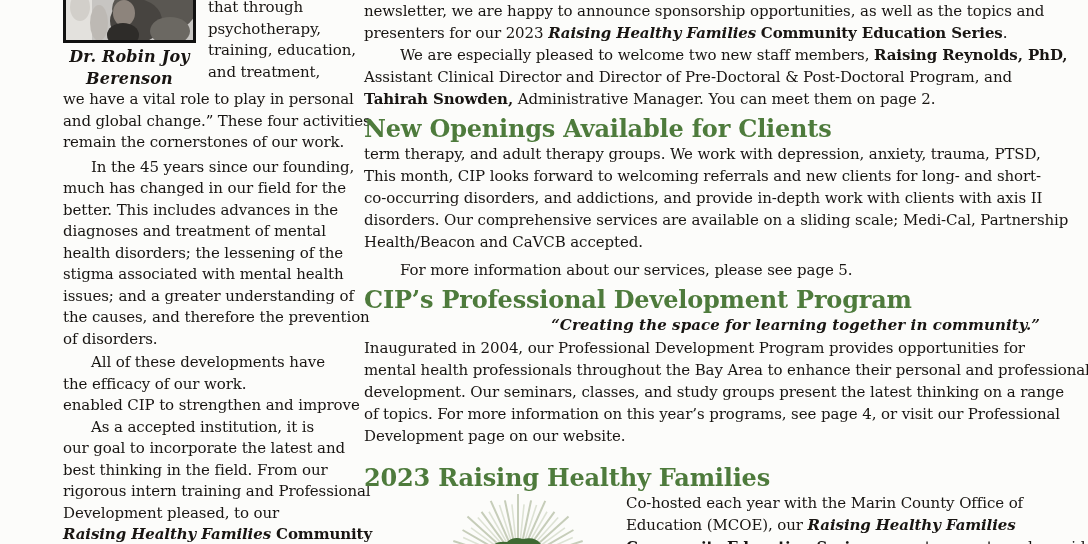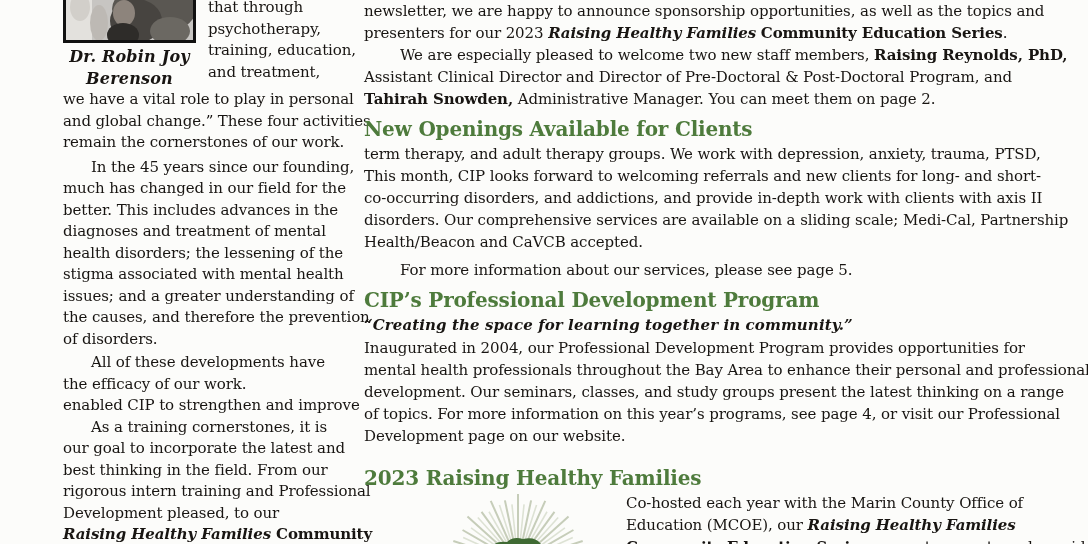--- a/index.html
+++ b/index.html
@@ -38,27 +38,27 @@
   .mt2{margin-top:2px;} .mt3{margin-top:3px;} .mt6{margin-top:6px;}
   .ind-l .ln:first-child{text-indent:28px;}
 
   
   .maincol{
     position:absolute;left:364px;top:0;width:676px;
     font-size:15px;line-height:22px;letter-spacing:-0.1px;
   }
   .ind-r .ln:first-child{text-indent:36px;}
   .heading{
-    font-weight:bold;font-size:20px;line-height:24px;
+    font-weight:bold;font-size:24px;line-height:24px;
     color:#4e7b3c;letter-spacing:-0.2px;
   }
   .h1m{margin:7px 0 2px;}
   .h2m{margin:7px 0 2px;}
   .h3m{margin:19px 0 2px;}
-  .quote-line{font-weight:bold;font-style:italic;margin:1px 0 1px;letter-spacing:0.1px;}
+  .quote-line{font-weight:bold;font-style:italic;margin:1px 0 1px;letter-spacing:0.1px;text-align:right;}
   .bottom-row{display:flex;margin-top:2px;}
   .logo-box{flex:0 0 262px;display:flex;justify-content:center;padding-left:45px;box-sizing:border-box;}
   .bottom-text{flex:1;}
 </style>
 </head>
 <body>
 
 <div class="page">
 
   <div class="leftcol">
@@ -106,21 +106,21 @@
         <div class="ln">of disorders.</div>
       </div>
 
     <div class="para mt2 ind-l">
         <div class="ln">All of these developments have</div>
         <div class="ln">the efficacy of our work.</div>
         <div class="ln">enabled CIP to strengthen and improve</div>
       </div>
 
     <div class="para ind-l">
-        <div class="ln">As a training cornerstones, it is</div>
+        <div class="ln">As a accepted institution, it is</div>
         <div class="ln">our goal to incorporate the latest and</div>
         <div class="ln">best thinking in the field. From our</div>
         <div class="ln">rigorous intern training and Professional</div>
         <div class="ln">Development  pleased, to our</div>
         <div class="ln"><span class="bi">Raising Healthy Families</span><span class="b"> Community</span></div>
       </div>
   </div>
 
   <div class="maincol">
 

